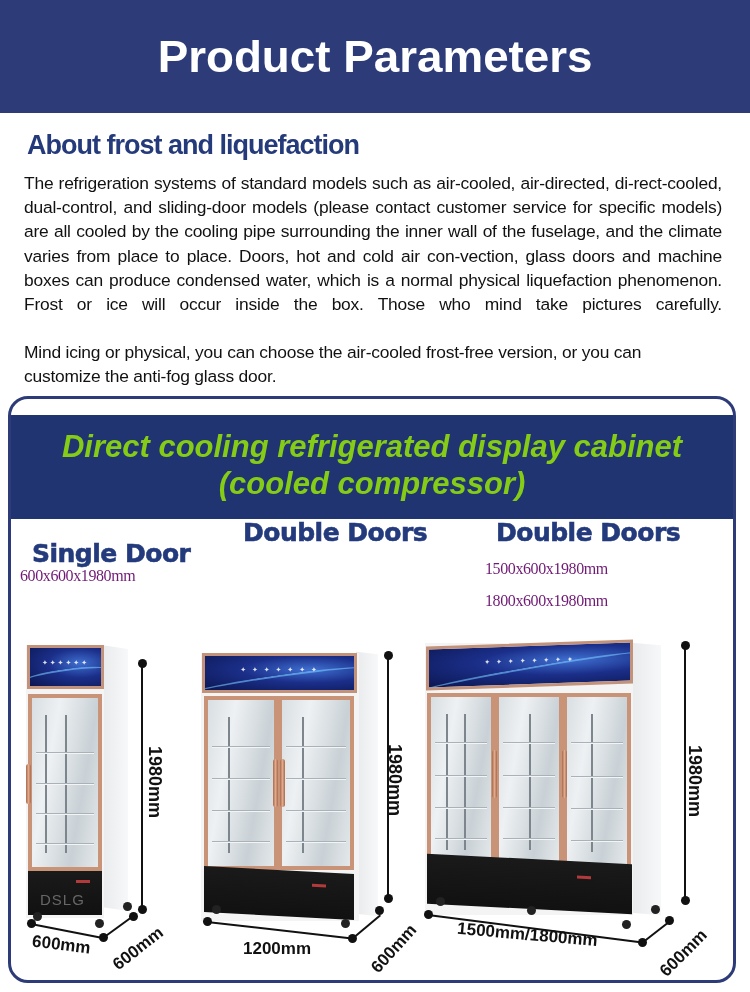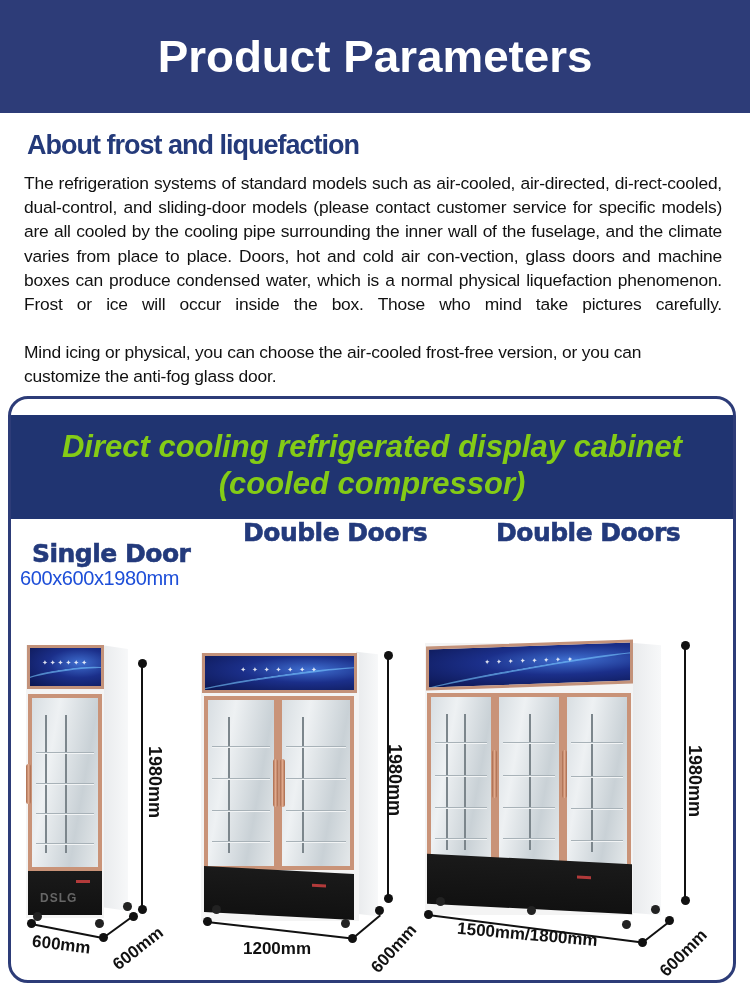--- a/index.html
+++ b/index.html
@@ -44,22 +44,22 @@
       font-style: italic;
     }
     .box-header span { display: block; }
 
     .variant-title {
       position: absolute; color: #233a7c; font-weight: 900;
       font-family: "DejaVu Sans", sans-serif; font-size: 25px; letter-spacing: -0.5px;
       -webkit-text-stroke: 0.6px #233a7c;
     }
     .variant-size {
-      position: absolute; color: #1d4ed8; font-family: Liberation Sans, sans-serif;
-      font-size: 20px; letter-spacing: -0.4px;
+      position: absolute; color: #701a75; font-family: Liberation Serif, serif;
+      font-size: 16px; letter-spacing: -0.4px;
     }
 
     .fridge { position: absolute; }
     .cab-side { position: absolute; background: linear-gradient(90deg, #e8eaec, #f7f8f9); }
     .cab-front { position: absolute; background: #f4f4f4; }
     .sign {
       position: absolute; border: 3px solid #c3927a;
       background: radial-gradient(ellipse at 70% 40%, #3f6fd0 0%, #1b2f8a 45%, #0c1650 100%);
       overflow: hidden;
     }
@@ -80,21 +80,21 @@
       position: absolute; left: 6%; right: 6%; height: 2px; background: #a8b2b8;
       border-bottom: 1px solid #f2f4f5;
     }
     .rail { position: absolute; top: 10%; bottom: 8%; width: 2px; background: #7c868c; }
     .handle {
       position: absolute; width: 5px; border-radius: 3px; background: linear-gradient(90deg,#a86a4d,#e0a98c,#a86a4d);
     }
     .base {
       position: absolute; background: linear-gradient(180deg,#1a1a1a,#111111);
     }
-    .base-text { position: absolute; color: #666; font-size: 12px; letter-spacing: 1px; font-weight: bold; }
+    .base-text { position: absolute; color: #666; font-size: 15px; letter-spacing: 1px; }
     .base-led { position: absolute; width: 14px; height: 3px; background: #b23a3a; }
     .wheel { position: absolute; width: 9px; height: 9px; border-radius: 50%; background: #222; }
 
     .dim-line { position: absolute; background: #111111; transform-origin: 0 50%; }
     .dot { position: absolute; width: 9px; height: 9px; border-radius: 50%; background: #111111; margin-left: -4.5px; margin-top: -4.5px; }
     .dim-label {
       position: absolute; color: #111111; font-weight: 700;
       font-family: "Liberation Sans", sans-serif; font-size: 17px; white-space: nowrap;
     }
     .dim-label.vert { transform: rotate(90deg); transform-origin: 0 0; font-size: 18px; }
@@ -115,20 +115,22 @@
     <span>Direct cooling refrigerated display cabinet</span>
     <span>(cooled compressor)</span>
   </div>
 
   <div class="variant-title" style="left:21px; top:120px;margin-top:20px;">Single Door</div>
   <div class="variant-size" style="left:9px; top:168px;">600x600x1980mm</div>
 
   <div class="variant-title" style="left:232px; top:119px;">Double Doors</div>
 
   <div class="variant-title" style="left:485px; top:119px;">Double Doors</div>
+  <div class="variant-size" style="left:474px; top:161px;">1500x600x1980mm</div>
+  <div class="variant-size" style="left:474px; top:193px;">1800x600x1980mm</div>
 
   <div class="fridge" style="left:0; top:0;">
     <div class="cab-side" style="left:90px; top:248px; width:27px; height:262px; transform:skewY(8deg);"></div>
     <div class="cab-front" style="left:15px; top:246px; width:78px; height:273px;"></div>
     <div class="sign" style="left:16px; top:246px; width:77px; height:44px;">
         <div class="sign-text">✦✦✦✦✦✦</div>
       </div>
     <div class="door" style="left:17px; top:295px; width:74px; height:177px;">
       <div class="rail" style="left:20%;"></div>
         <div class="rail" style="left:50%;"></div>

